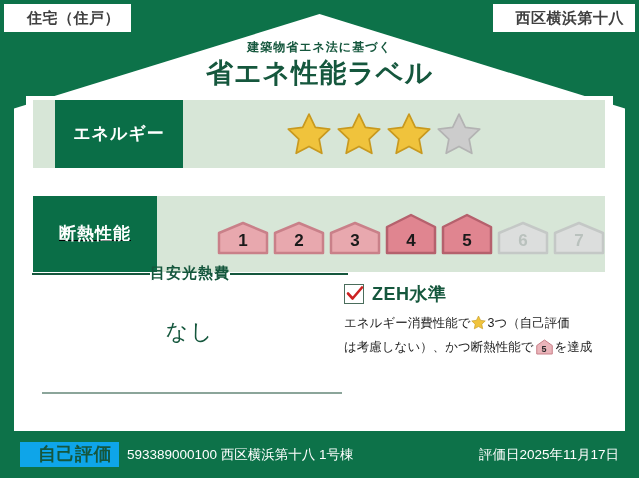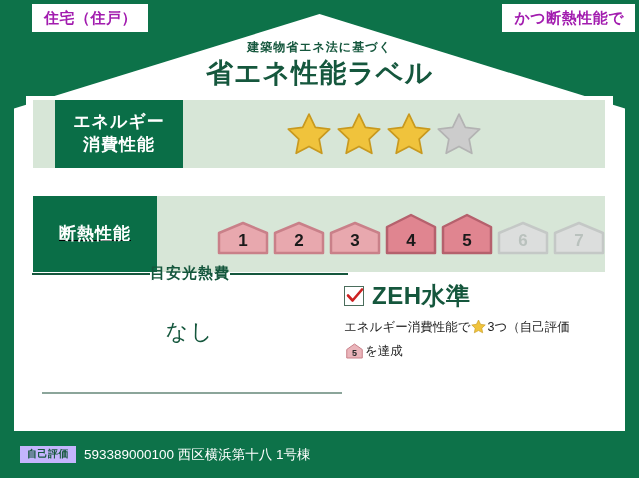--- a/index.html
+++ b/index.html
@@ -22,28 +22,27 @@
     left: 14px; top: 14px;
     width: 611px; height: 450px;
     background: #ffffff;
     clip-path: polygon(0% 21%, 50% 0%, 100% 21%, 100% 100%, 0% 100%);
   }
 
   
   .corner-badge {
     position: absolute; top: 4px;
     background: #ffffff;
-    color: #a21caf;
+    color: #404040;
     font-weight: bold;
     font-size: 15px;
     letter-spacing: .5px;
-    padding: 6px 11px 7px 12px;
+    padding: 6px 11px 7px 23px;
     white-space: nowrap;
     line-height: 1;
-    margin-left: 28px;
   }
   .corner-badge.left  { left: 4px; }
   .corner-badge.right { right: 4px; }
 
   
   .title-block {
     position: absolute; left: 0; right: 0; top: 40px;
     text-align: center; color: #15573d;
   }
   .title-sub {
@@ -140,21 +139,21 @@
   .zeh-block { position: absolute; left: 318px; top: 20px; width: 268px; }
   .zeh-head { display: flex; align-items: center; gap: 8px; }
   .zeh-check {
     width: 20px; height: 20px;
     border: 1.6px solid #4a6d5c;
     background: #ffffff;
     position: relative; flex: none;
   }
   .zeh-check svg { position: absolute; left: 1px; top: 0px; }
   .zeh-title {
-    font-size: 24px; font-weight: bold; color: #15573d;
+    font-size: 18px; font-weight: bold; color: #15573d;
     letter-spacing: .5px; line-height: 1;
   }
   .zeh-desc {
     margin-top: 9px;
     font-size: 12.5px; color: #1d1d1d;
     line-height: 1.65; letter-spacing: 0px;
   }
   .inline-star { display: inline-block; vertical-align: -3px; margin: 0 1px; }
   .inline-house {
     display: inline-block; vertical-align: -4px; margin: 0 2px;
@@ -171,55 +170,54 @@
     position: absolute; left: 0; bottom: 0;
     width: 639px; height: 47px;
     background: #0d7249;
     display: flex; align-items: center;
   }
   .footer-inner {
     display: flex; align-items: center;
     width: 100%; padding: 0 20px;
   }
   .self-eval {
-    background: #c4b5fd; color: #15573d;
-    font-weight: bold; font-size: 10px;
-    padding: 3px 7px 4px 7px; line-height: 1;
+    background: #0ea5e9; color: #15573d;
+    font-weight: bold; font-size: 18px;
+    padding: 3px 7px 4px 18px; line-height: 1;
     letter-spacing: .5px; white-space: nowrap;
   }
   .footer-id {
     color: #ffffff; font-size: 13.5px;
     margin-left: 8px; white-space: nowrap;
   }
   .footer-date {
     color: #ffffff; font-size: 13.5px;
     margin-left: auto; white-space: nowrap;
   }
 </style>
 </head>
 <body>
 
 <div id="label-root">
 
   <div class="roof-shape"></div>
 
   <div class="corner-badge left">住宅（住戸）</div>
-  <div class="corner-badge right">かつ断熱性能で</div>
+  <div class="corner-badge right">西区横浜第十八</div>
 
   <div class="title-block">
     <div class="title-sub">建築物省エネ法に基づく</div>
     <div class="title-main">省エネ性能ラベル</div>
   </div>
 
   <div class="card">
 
     <div class="perf-row energy">
       <div class="perf-label">
         <span>エネルギー</span>
-        <span>消費性能</span>
       </div>
       <div class="perf-body">
         <div class="stars" id="stars-container">
             <svg class="star" viewBox="0 0 24 24">
               <path d="M12 1.6 L15.3 8.5 L22.8 9.5 L17.3 14.7 L18.7 22.1 L12 18.5 L5.3 22.1 L6.7 14.7 L1.2 9.5 L8.7 8.5 Z" fill="#f0c33c" stroke="#c8991f" stroke-width="0.9" stroke-linejoin="round"></path>
             </svg>
             <svg class="star" viewBox="0 0 24 24">
               <path d="M12 1.6 L15.3 8.5 L22.8 9.5 L17.3 14.7 L18.7 22.1 L12 18.5 L5.3 22.1 L6.7 14.7 L1.2 9.5 L8.7 8.5 Z" fill="#f0c33c" stroke="#c8991f" stroke-width="0.9" stroke-linejoin="round"></path>
             </svg>
             <svg class="star" viewBox="0 0 24 24">
@@ -303,31 +301,32 @@
               <path d="M2 8.5 L6.6 13.5 L16 2.5" fill="none" stroke="#cc2222" stroke-width="2.6" stroke-linecap="round" stroke-linejoin="round"></path>
             </svg>
           </span>
           <span class="zeh-title">ZEH水準</span>
         </div>
         <div class="zeh-desc">
           <span>エネルギー消費性能で</span><span class="inline-star">
             <svg width="15" height="15" viewBox="0 0 24 24">
               <path d="M12 1.6 L15.3 8.5 L22.8 9.5 L17.3 14.7 L18.7 22.1 L12 18.5 L5.3 22.1 L6.7 14.7 L1.2 9.5 L8.7 8.5 Z" fill="#f0c33c" stroke="#c69a22" stroke-width="1"></path>
             </svg></span><span>3つ（自己評価</span><br>
-          <span class="inline-house">
+          <span>は考慮しない）、かつ断熱性能で</span><span class="inline-house">
             <svg width="17" height="16" viewBox="0 0 34 32">
               <path d="M1.5 13 L17 2 L32.5 13 L32.5 30 L1.5 30 Z" fill="#eab4ba" stroke="#c98089" stroke-width="2"></path>
             </svg>
             <span class="n">5</span></span><span>を達成</span>
         </div>
       </div>
 
     </div>
   </div>
 
   <div class="footer">
     <div class="footer-inner">
       <span class="self-eval">自己評価</span>
       <span class="footer-id">593389000100  西区横浜第十八 1号棟</span>
+      <span class="footer-date">評価日2025年11月17日</span>
     </div>
   </div>
 
 </div>
 
 </body></html>

